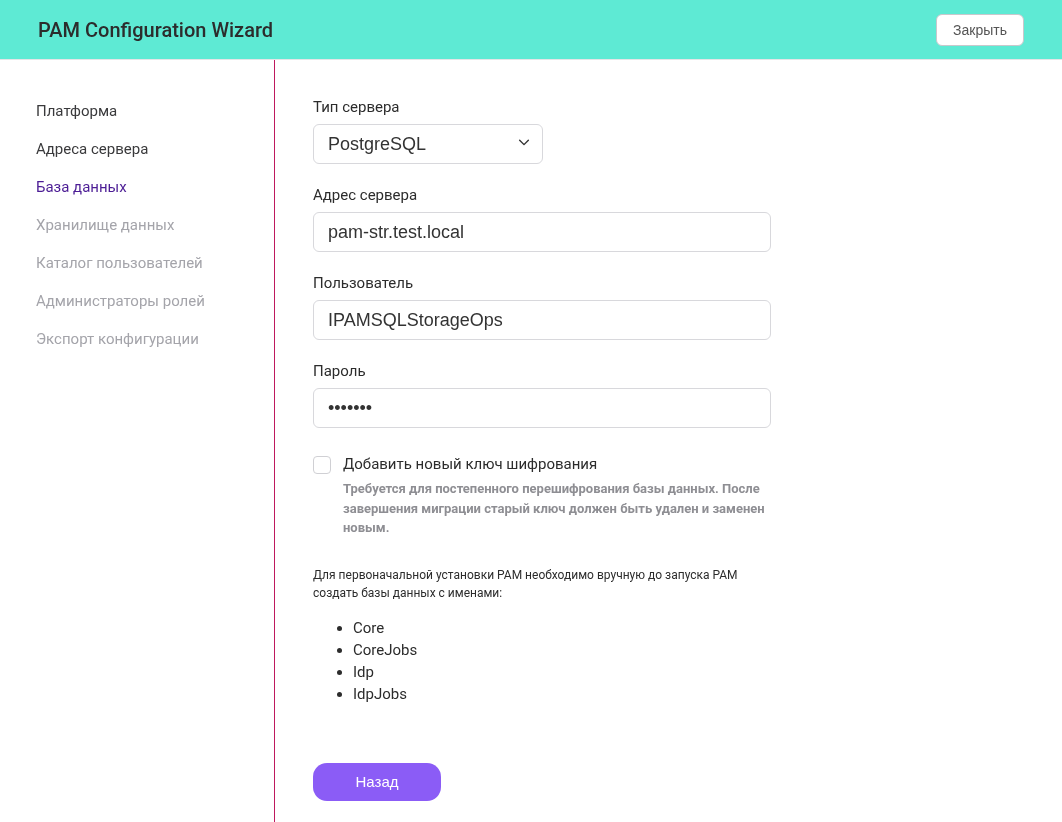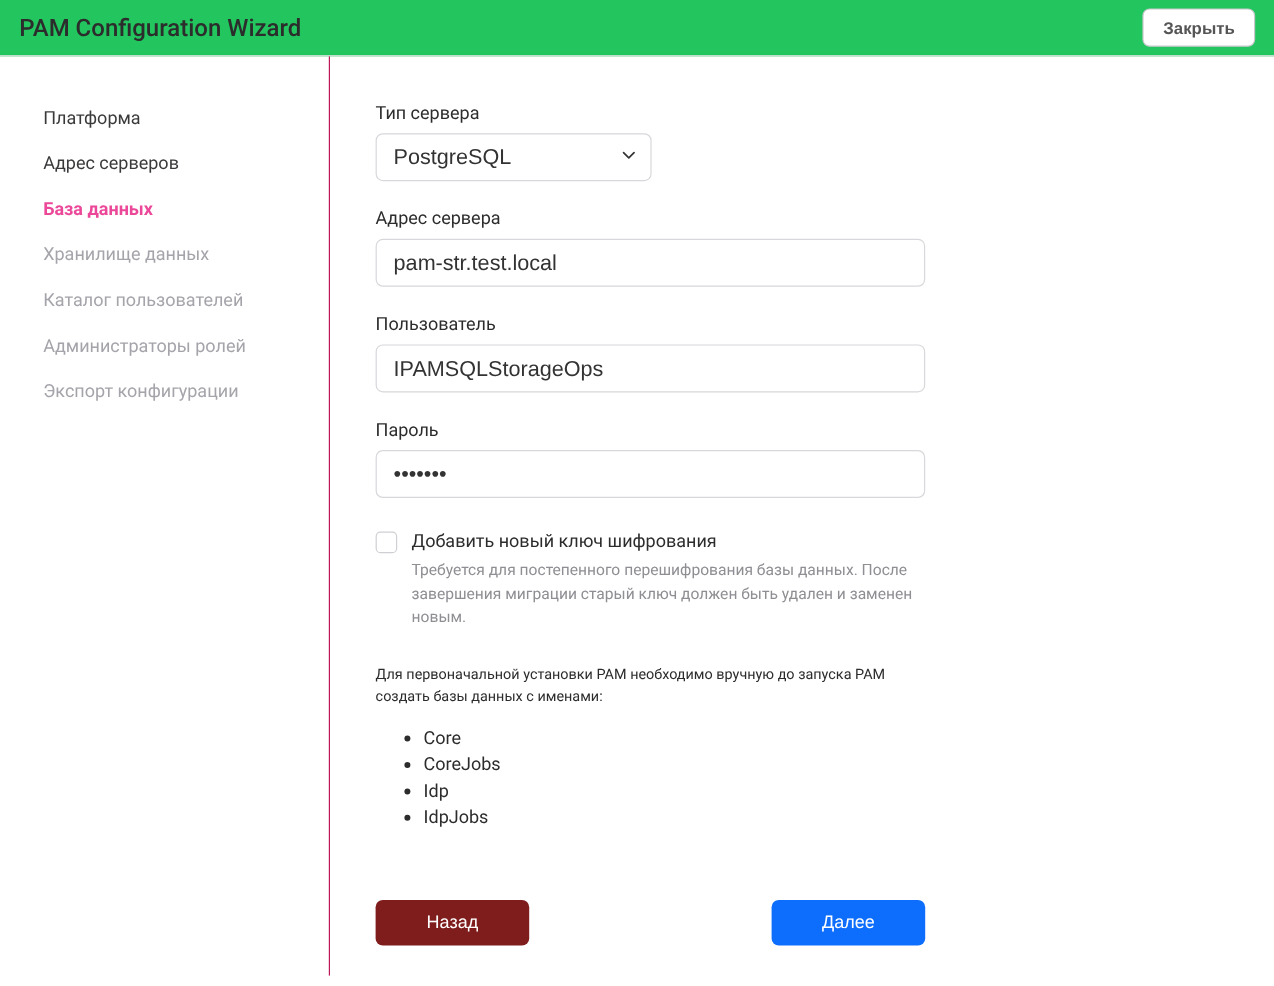--- a/index.html
+++ b/index.html
@@ -9,58 +9,57 @@
     color: #212529;
     background: #fff;
     width: 1062px;
     height: 822px;
     overflow: hidden;
   }
   .header {
     display: flex;
     align-items: center;
     justify-content: space-between;
-    height: 47px;
-    padding: 0 16px;
-    background: #22c55e;
+    height: 60px;
+    padding: 0 38px;
+    background: #5eead4;
     border-bottom: 1px solid #e5e5e7;
   }
   .header-title {
     font-size: 20px;
     font-weight: 500;
     color: #2c2c2c;
   }
   .btn-close {
     background: #fff;
     border: 1px solid #c8c8cc;
     border-radius: 6px;
     padding: 7px 16px;
     font-size: 14px;
     color: #555;
     cursor: pointer;
-    font-weight: bold;
   }
   .body {
     display: flex;
     height: calc(822px - 56px);
   }
   .sidebar {
     width: 275px;
     border-right: 1px solid #be185d;
     padding: 32px 0 0 36px;
   }
   .sidebar-item {
     font-size: 15px;
     padding: 10px 0;
     color: #3a3a3c;
     cursor: pointer;
   }
   .sidebar-item.active {
-    font-weight: 700;
-    color: #ec4899;
+    font-weight: 400;
+    color: #4c1d95;
   }
   .sidebar-item.disabled {
     color: #a4a4aa;
     cursor: default;
   }
   .main {
     flex: 1;
     padding: 38px 48px 20px 38px;
     overflow-y: auto;
     position: relative;
@@ -114,20 +113,21 @@
     font-size: 15px;
     color: #2c2c2c;
     line-height: 1.4;
     cursor: pointer;
   }
   .checkbox-hint {
     font-size: 13px;
     color: #8e8e93;
     line-height: 1.5;
     margin-top: 4px;
+    font-weight: bold;
   }
   .info-text {
     font-size: 12px;
     color: #2c2c2c;
     line-height: 1.55;
     margin-top: 28px;
     max-width: 470px;
   }
   .db-list {
     margin: 14px 0 0 40px;
@@ -143,36 +143,36 @@
     margin-top: 58px;
   }
   .btn {
     min-width: 128px;
     height: 38px;
     border-radius: 6px;
     border: none;
     font-size: 15px;
     cursor: pointer;
   }
-  .btn-back { background: #7f1d1d; color: #fff; }
+  .btn-back { background: #8b5cf6; color: #fff; border-radius: 14px; }
   .btn-next { background: #0d6efd; color: #fff; }
 </style>
 </head>
 <body>
 
 <div class="header">
   <div class="header-title">PAM Configuration Wizard</div>
   <button class="btn-close">Закрыть</button>
 </div>
 
 <div class="body">
 
   <nav class="sidebar">
     <div class="sidebar-item">Платформа</div>
-    <div class="sidebar-item">Адрес серверов</div>
+    <div class="sidebar-item">Адреса сервера</div>
     <div class="sidebar-item active">База данных</div>
     <div class="sidebar-item disabled">Хранилище данных</div>
     <div class="sidebar-item disabled">Каталог пользователей</div>
     <div class="sidebar-item disabled">Администраторы ролей</div>
     <div class="sidebar-item disabled">Экспорт конфигурации</div>
   </nav>
 
   <main class="main">
 
     <div class="form-group">
@@ -213,17 +213,16 @@
     <div class="info-text">Для первоначальной установки PAM необходимо вручную до запуска PAM создать базы данных с именами:</div>
     <ul class="db-list">
       <li>Core</li>
       <li>CoreJobs</li>
       <li>Idp</li>
       <li>IdpJobs</li>
     </ul>
 
     <div class="buttons">
       <button class="btn btn-back">Назад</button>
-      <button class="btn btn-next">Далее</button>
     </div>
 
   </main>
 </div>
 
 </body></html>

